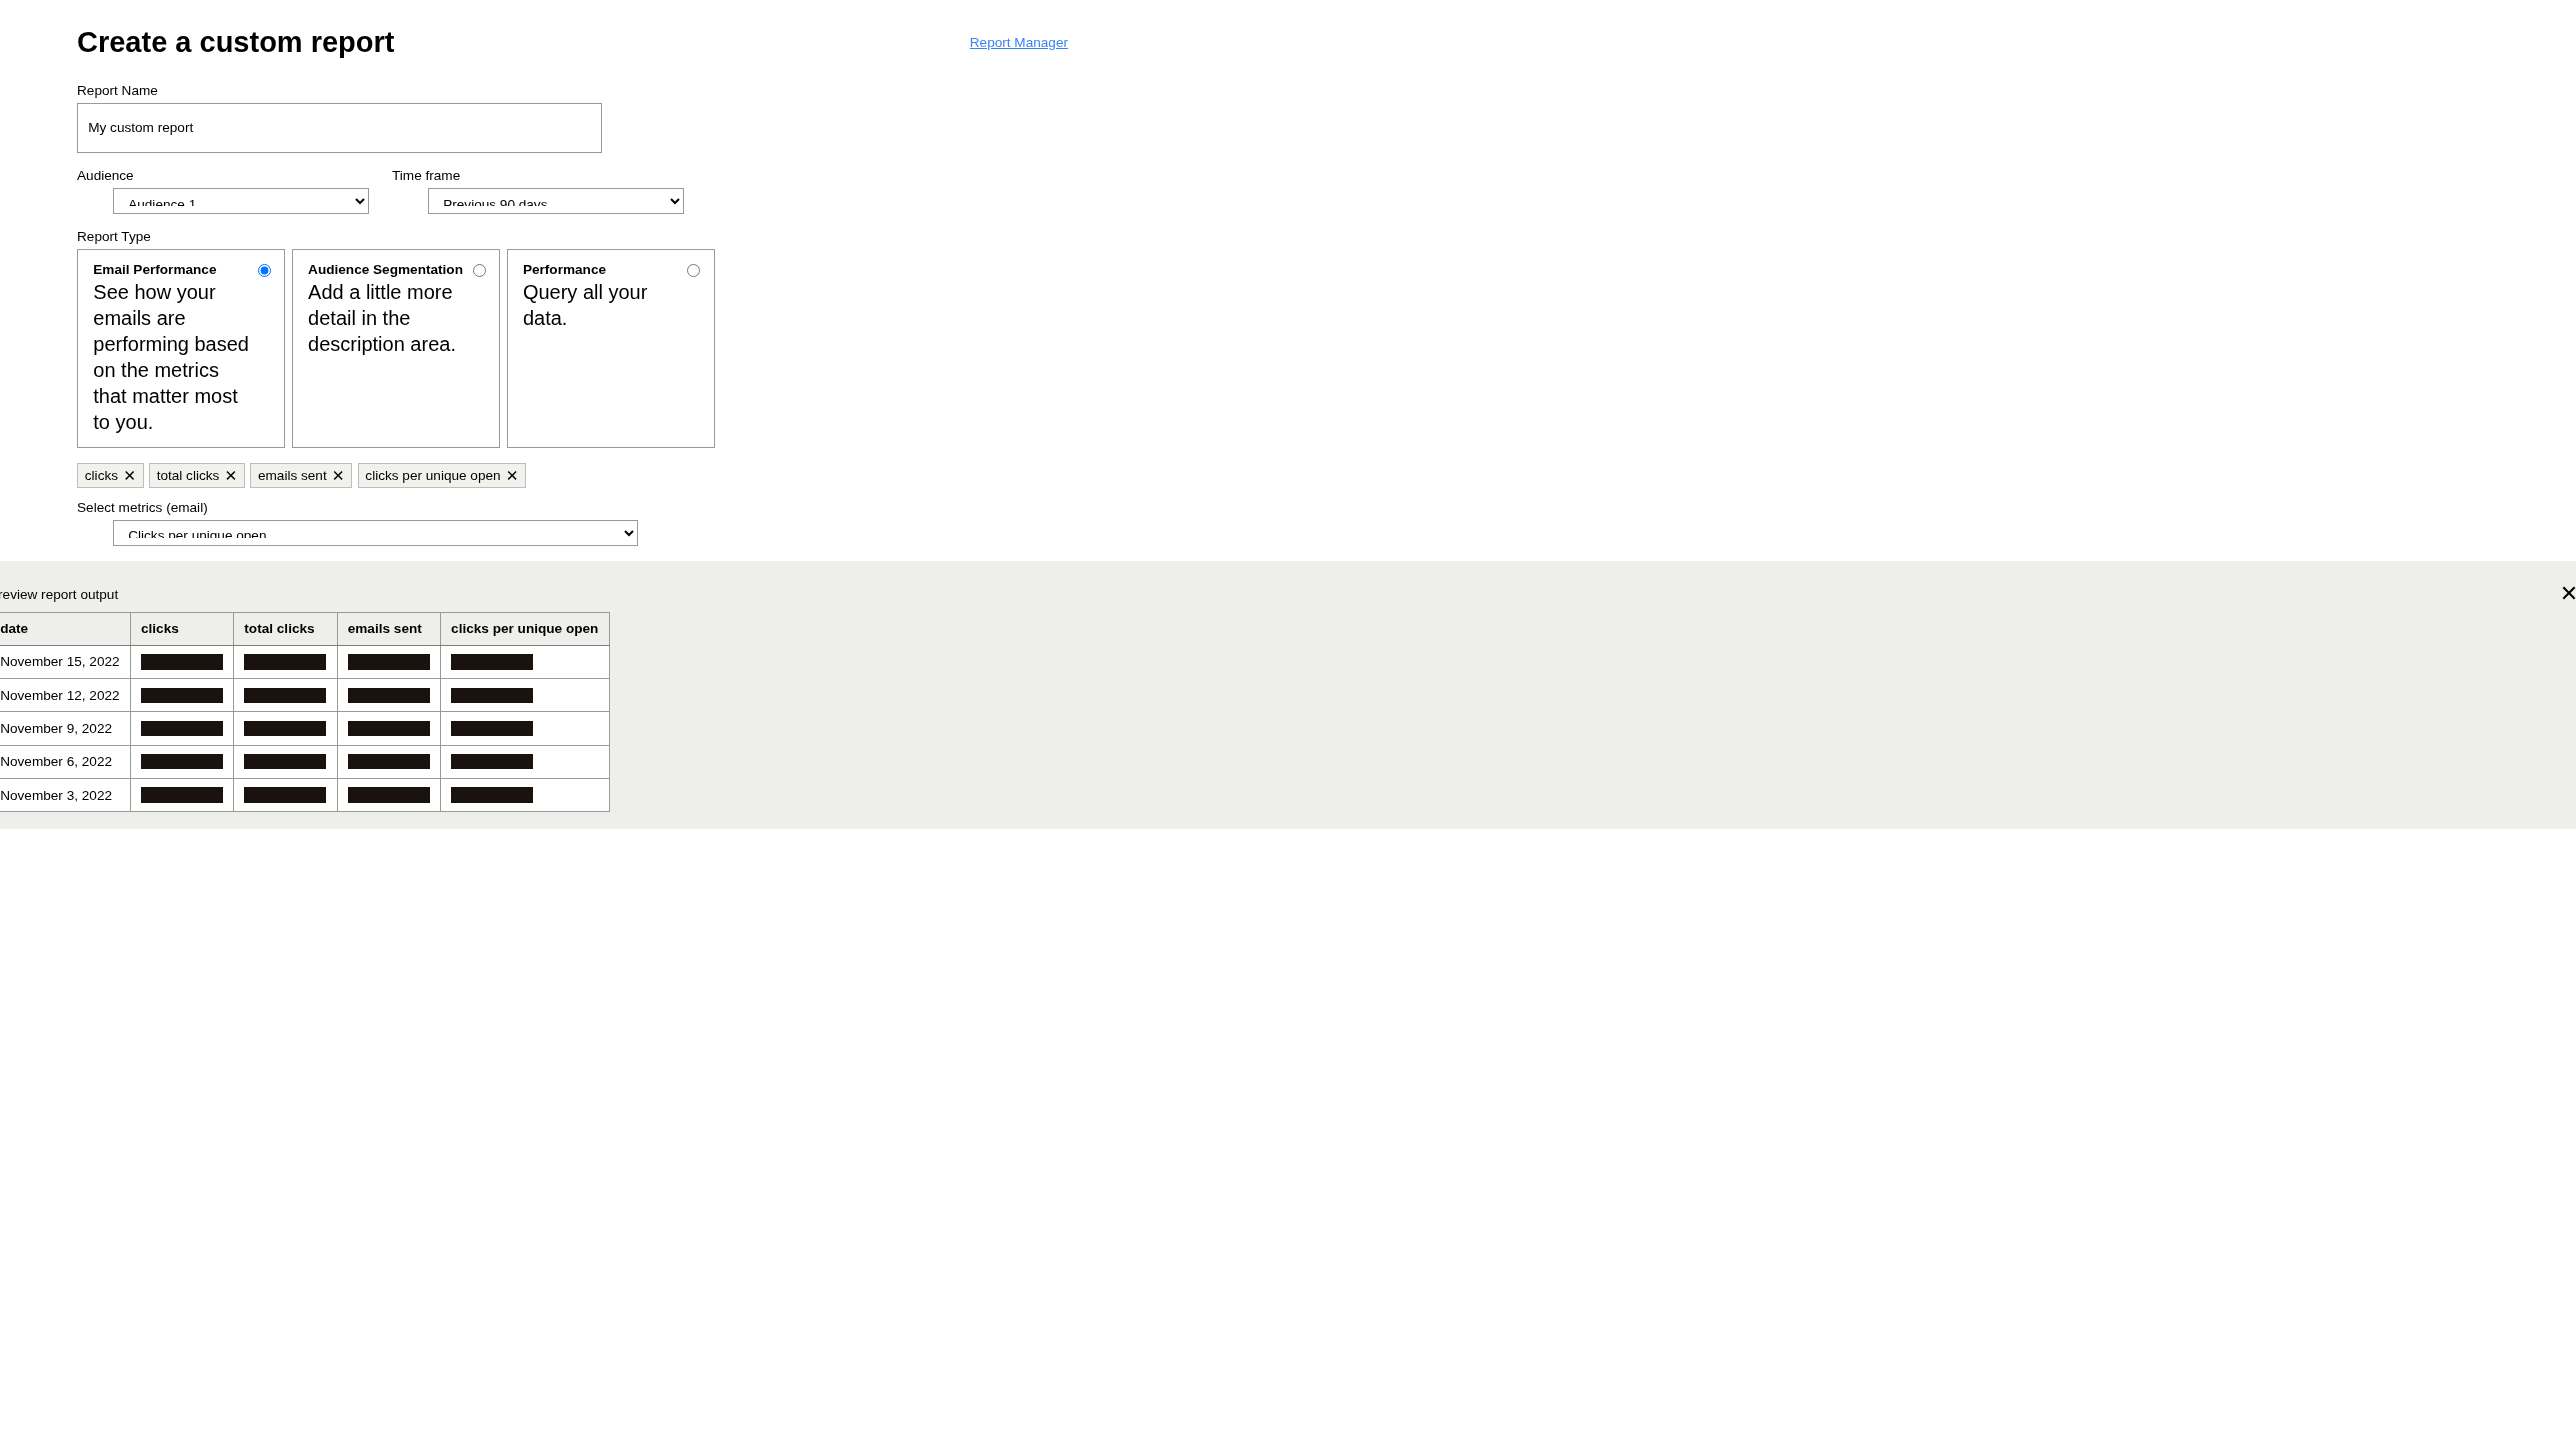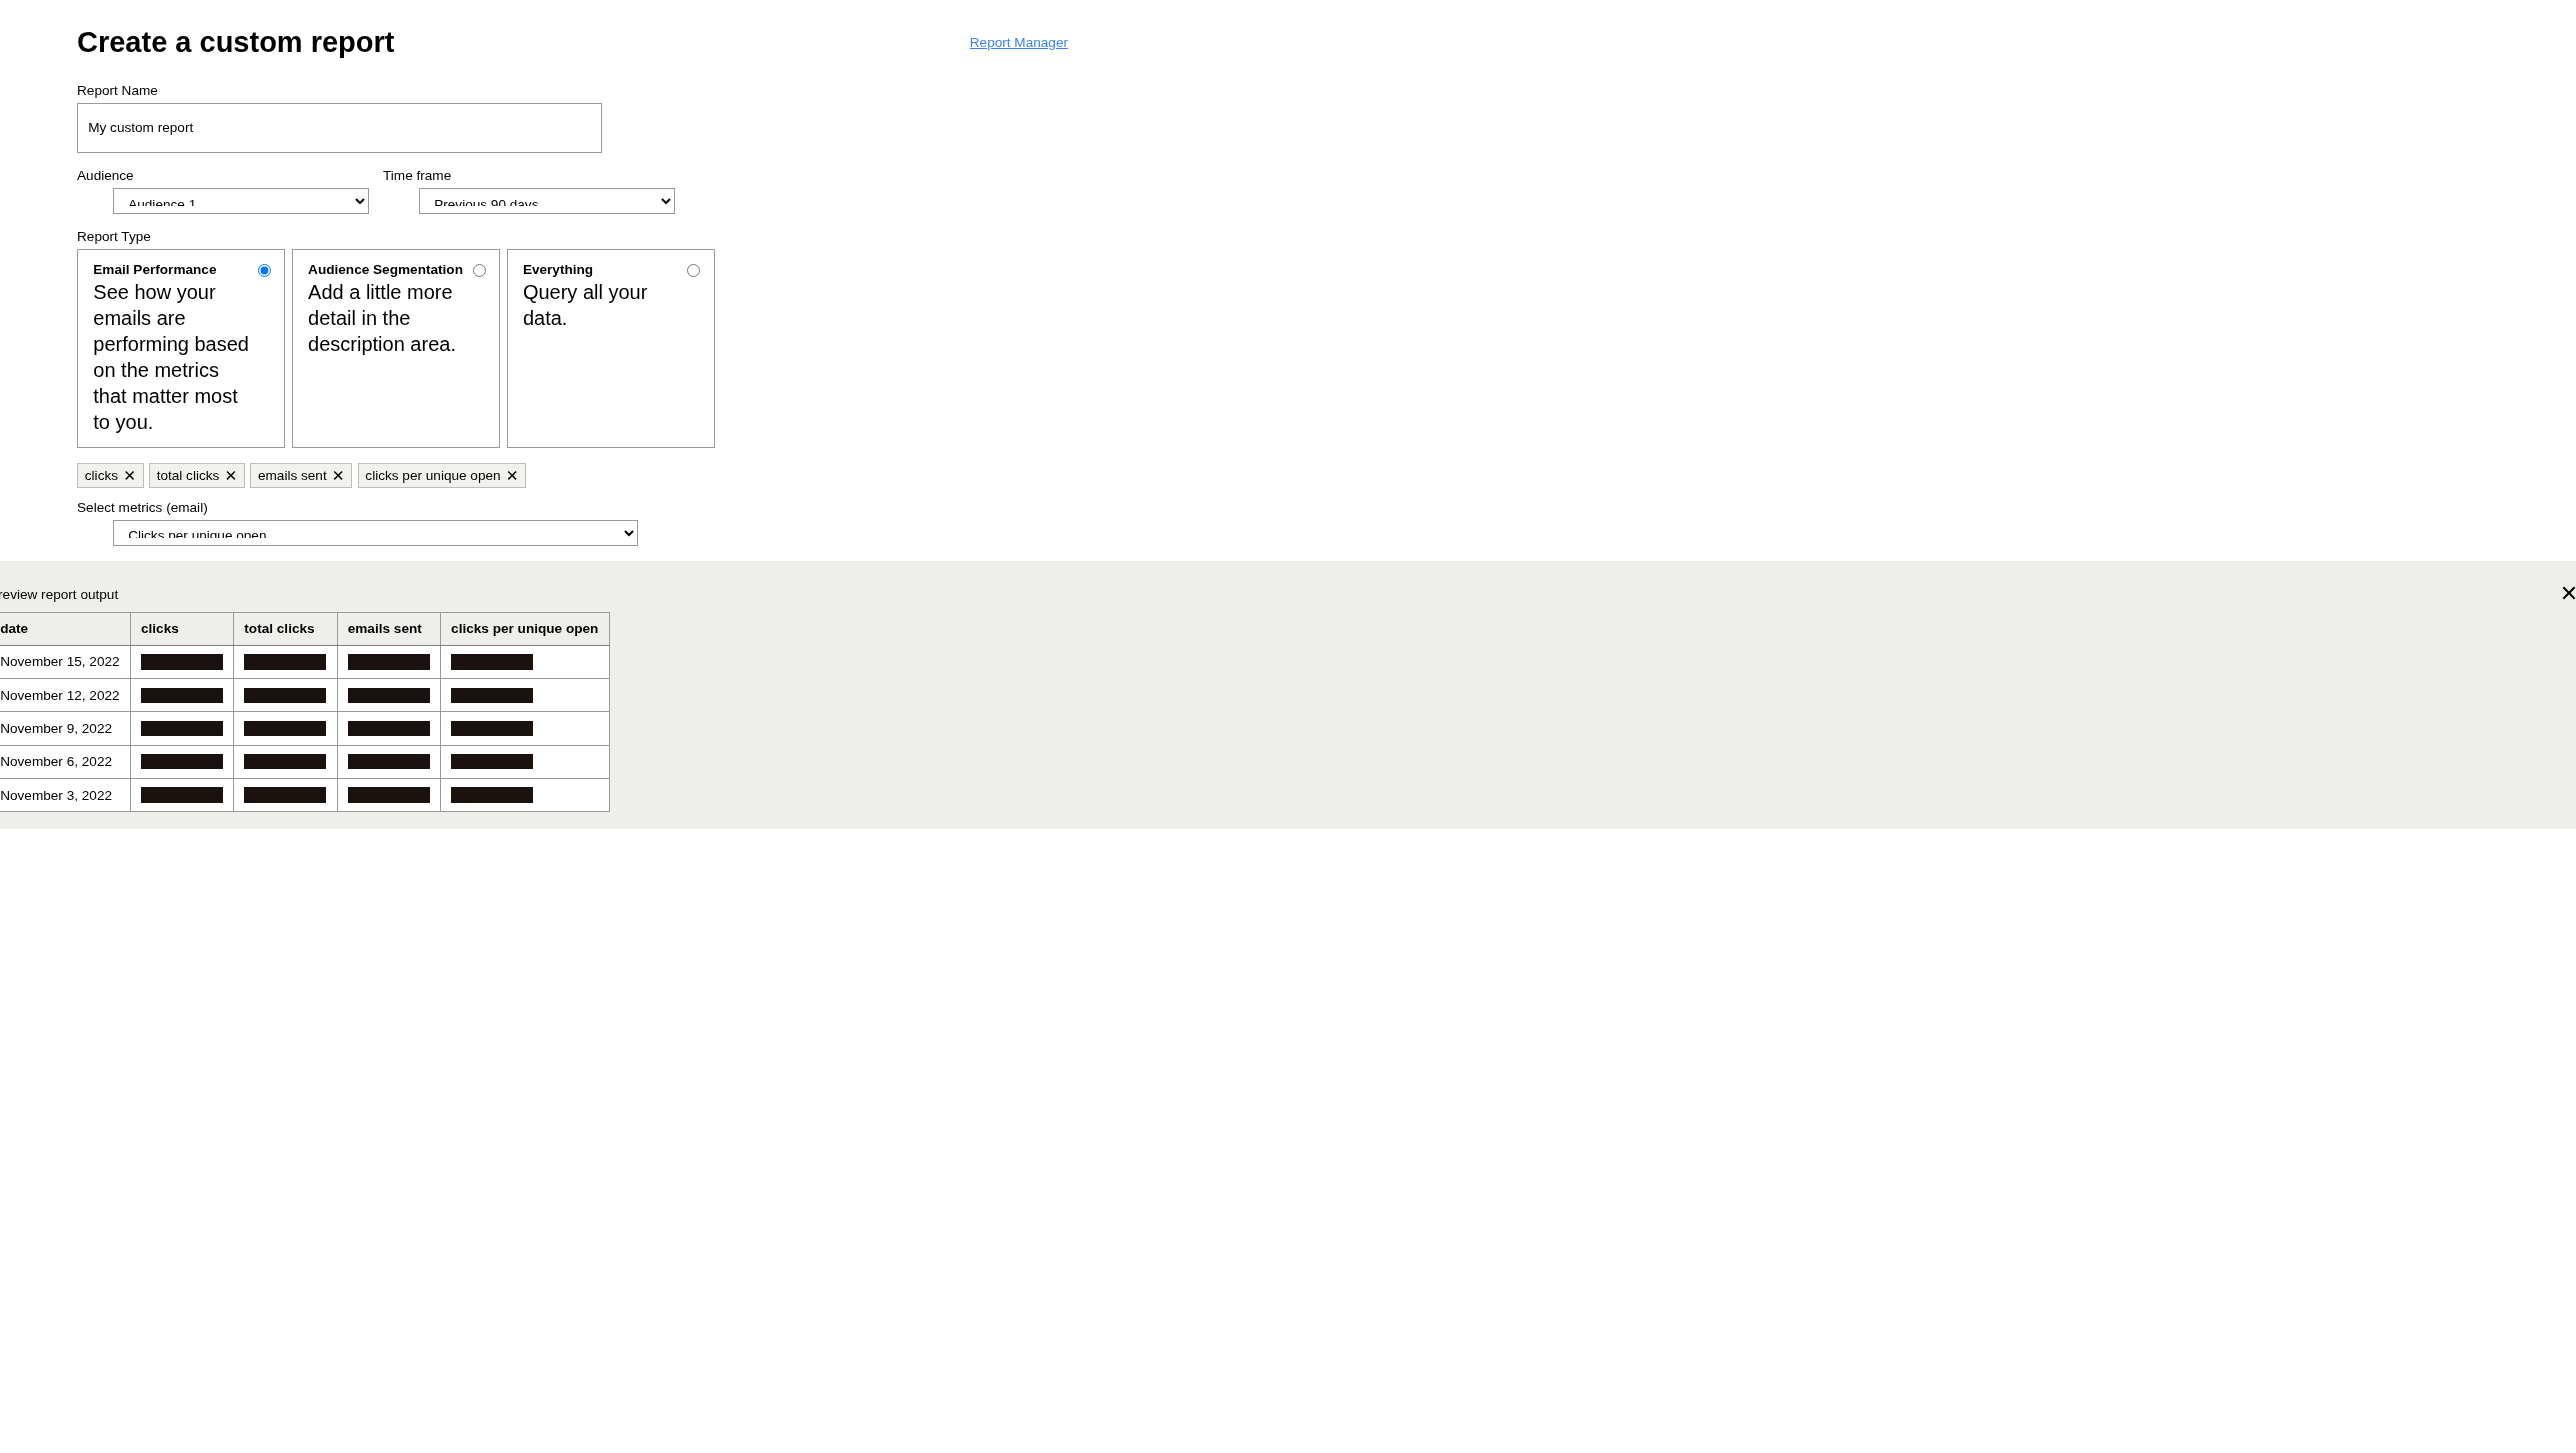--- a/index.html
+++ b/index.html
@@ -49,21 +49,21 @@
   }
   select.sel {
     height: 26px;
     margin-left: 36px;
   }
   select.sel-aud { width: 256px; }
   select.sel-time { width: 256px; }
   select.sel-metrics { width: 525px; }
   .two-col {
     display: flex;
-    gap: 14px;
+    gap: 23px;
     align-items: flex-end;
   }
   .two-col .col { display: flex; flex-direction: column; }
   .radio-group {
     display: flex;
     gap: 6.8px;
   }
   .radio-card {
     position: relative;
     border: 0.9px solid #9a9a9a;
@@ -193,21 +193,21 @@
           <div class="rc-title">Email Performance</div>
           <div class="rc-desc">See how your emails are performing based on the metrics that matter most to you.</div>
         </label>
         <label class="radio-card">
           <input type="radio" name="report-type" style="">
           <div class="rc-title">Audience Segmentation</div>
           <div class="rc-desc">Add a little more detail in the description area.</div>
         </label>
         <label class="radio-card">
           <input type="radio" name="report-type" style="">
-          <div class="rc-title">Everything</div>
+          <div class="rc-title">Performance</div>
           <div class="rc-desc">Query all your data.</div>
         </label>
       </div>
   </div>
 
   <div class="chips" id="chips">
       <span class="chip">
         <span>clicks</span>
         <span class="chip-x">✕</span>
       </span>

